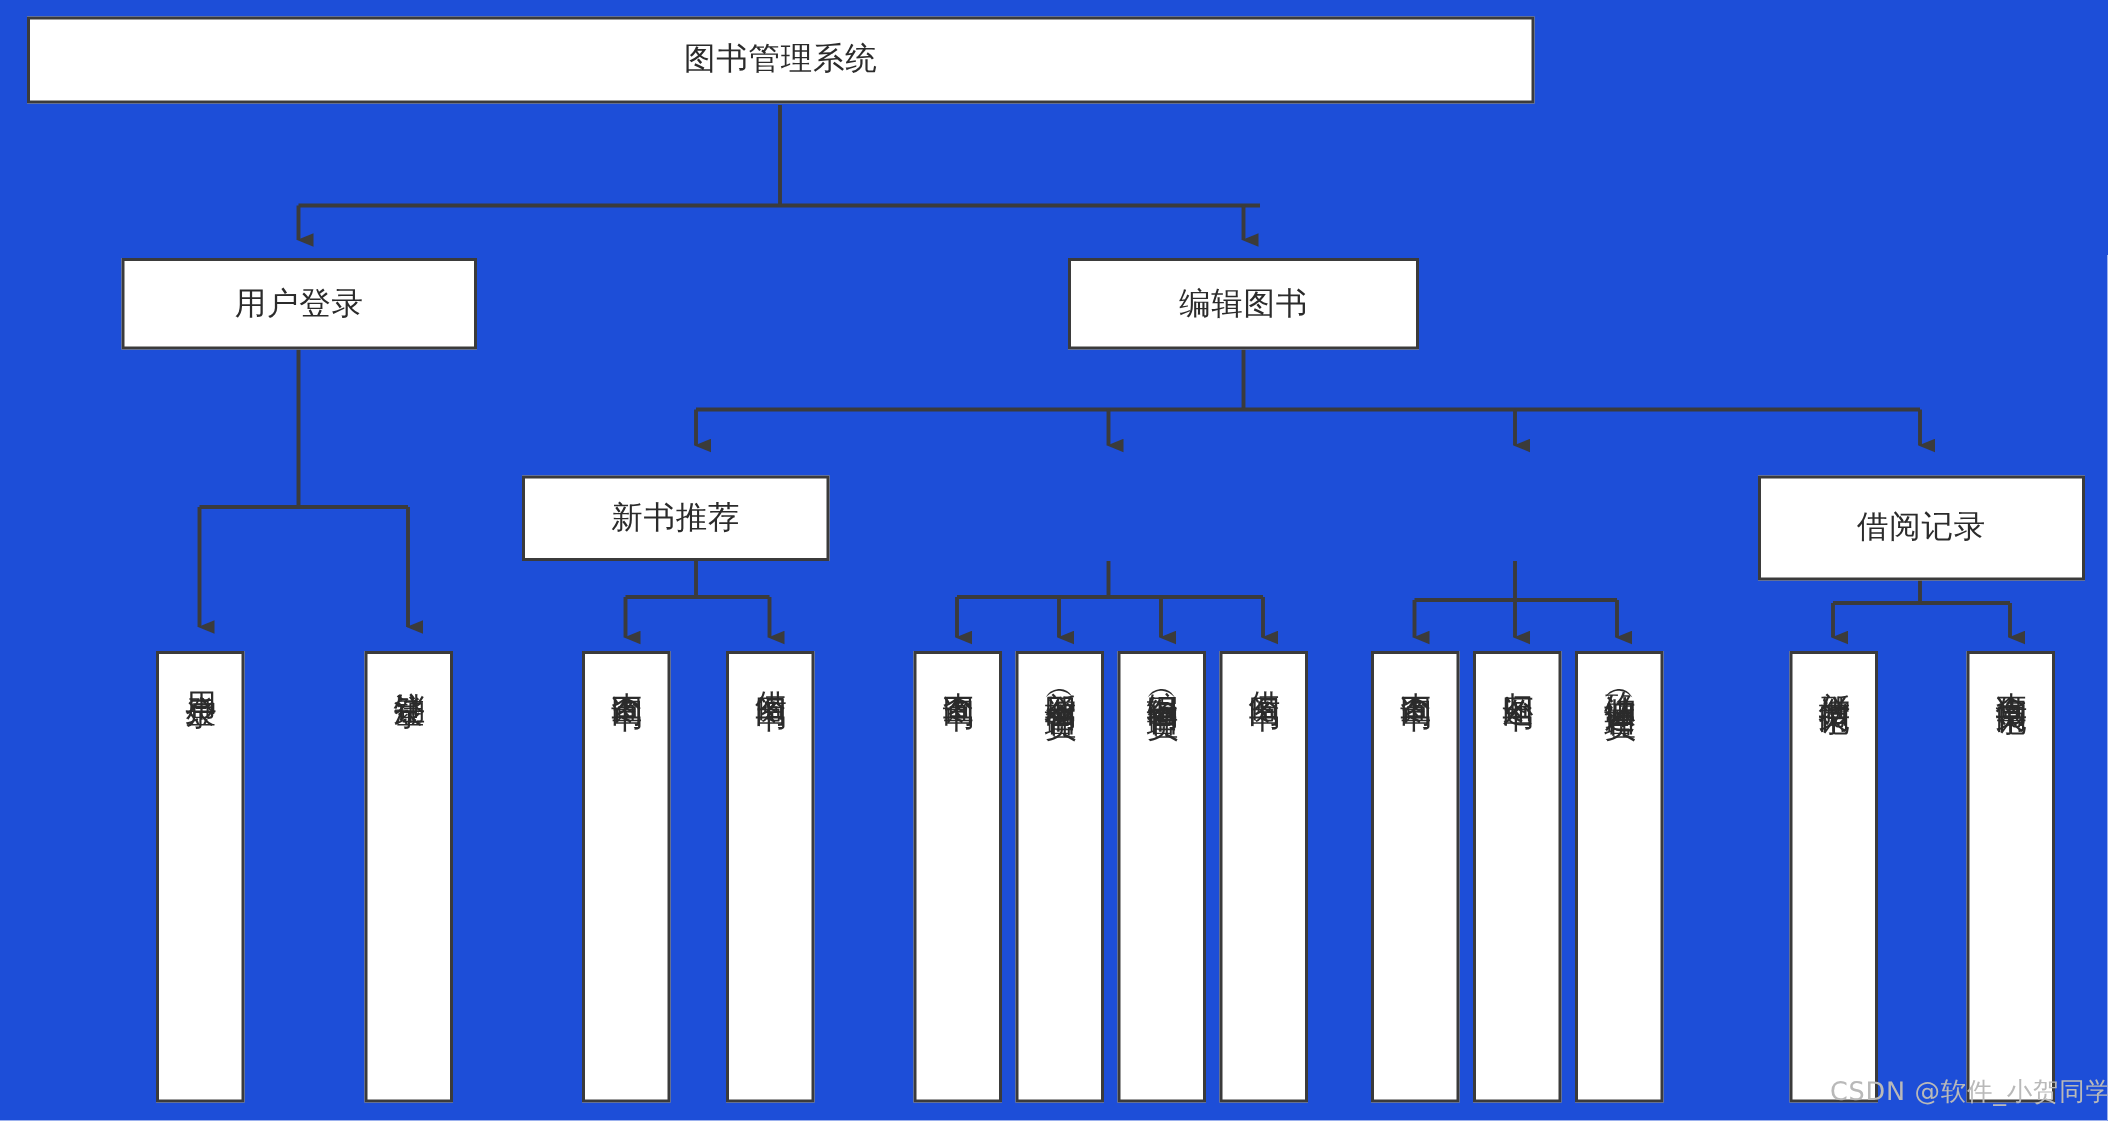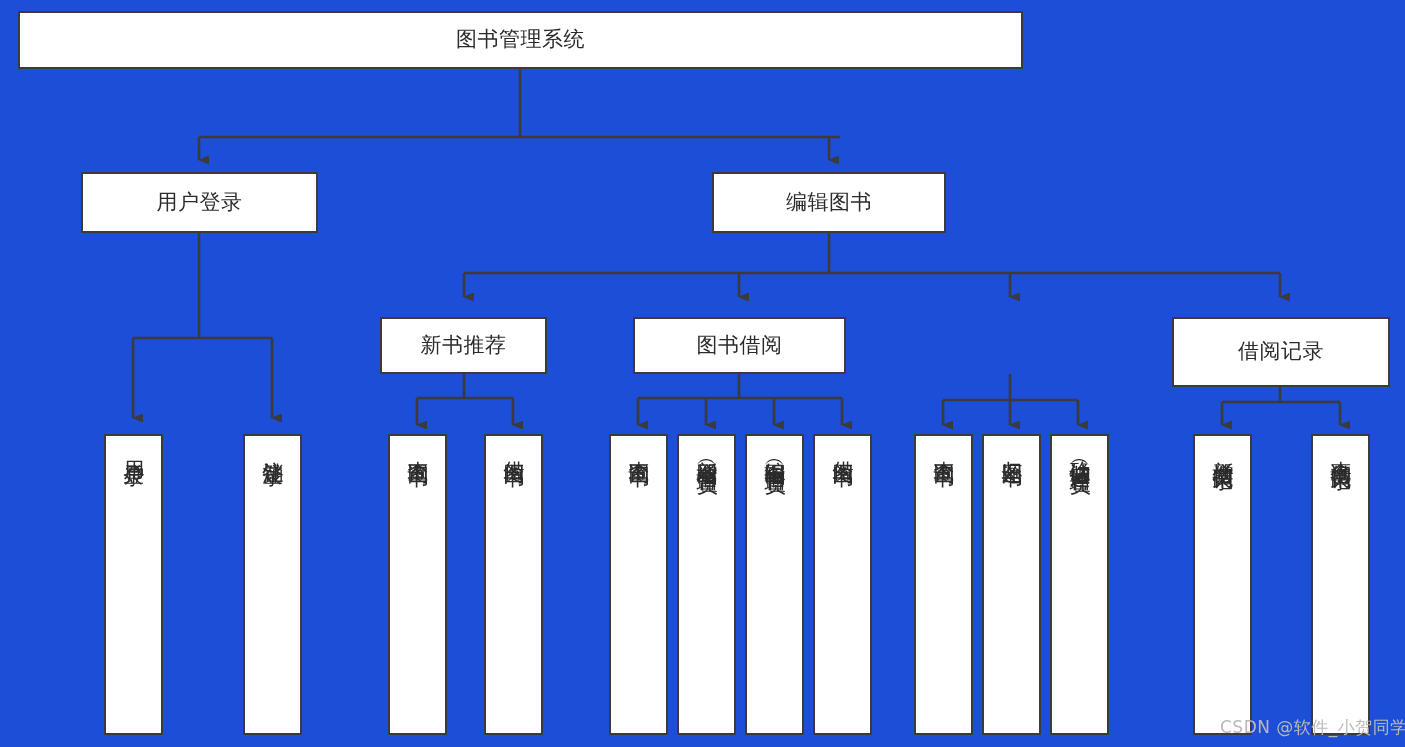--- a/index.html
+++ b/index.html
@@ -121,25 +121,22 @@
     <span>图书管理系统</span>
   </div>
 
   <div class="node horiz" style="left:81px; top:172px; width:237px; height:61px;">
     <span>用户登录</span>
   </div>
   <div class="node horiz" style="left:712px; top:172px; width:234px; height:61px;">
     <span>编辑图书</span>
   </div>
 
-  <div class="node horiz" style="left:380px; top:317px; width:167px; height:57px;">
+  <div class="node horiz" style="left:348px; top:317px; width:205px; height:57px;">
     <span>新书推荐</span>
-  </div>
-  <div class="node horiz" style="left:633px; top:317px; width:213px; height:57px;">
-    <span>图书借阅</span>
   </div>
   <div class="node horiz" style="left:1172px; top:317px; width:218px; height:70px;">
     <span>借阅记录</span>
   </div>
 
   <div class="node vert" style="left:104px; top:434px; width:59px; height:301px;">
     <span class="vtext">用户登录</span>
   </div>
   <div class="node vert" style="left:243px; top:434px; width:59px; height:301px;">
     <span class="vtext">注销登录</span>

